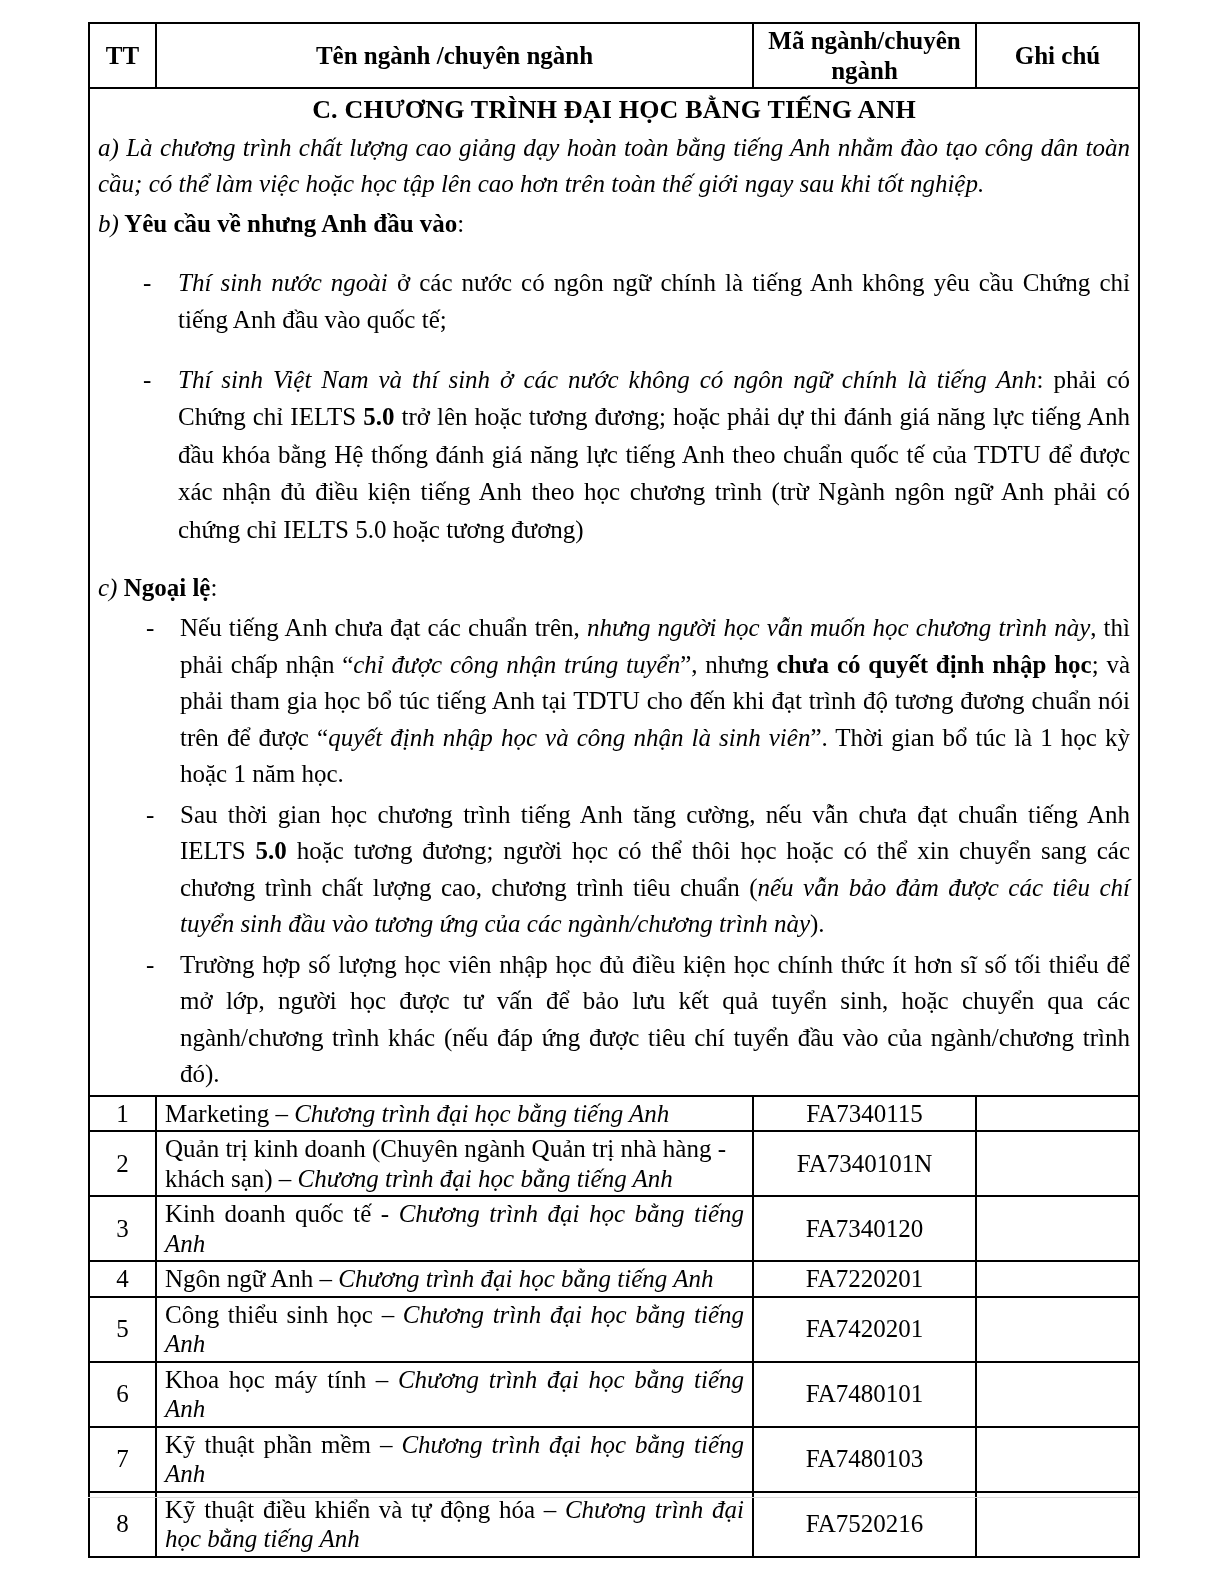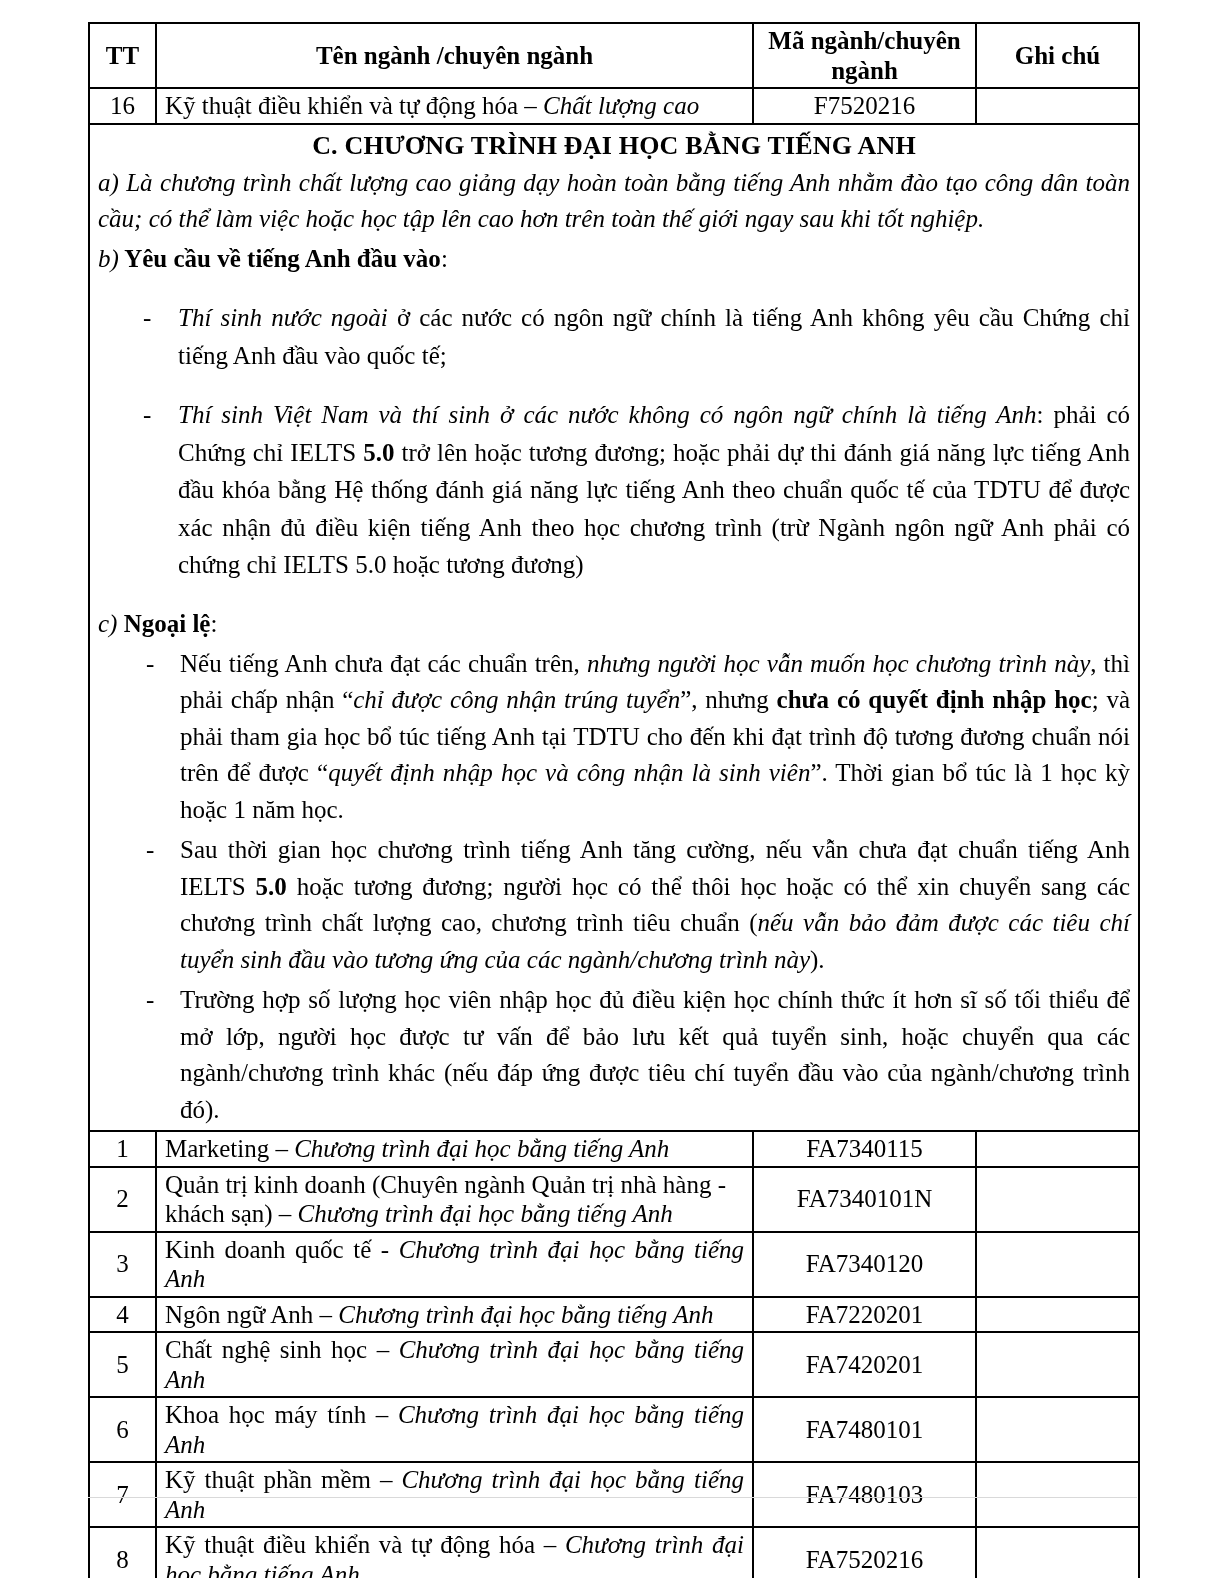--- a/index.html
+++ b/index.html
@@ -137,35 +137,29 @@
       </colgroup>
       <tbody>
 
         <tr>
           <th class="hdr">TT</th>
           <th class="hdr">Tên ngành /chuyên ngành</th>
           <th class="hdr">Mã ngành/chuyên ngành</th>
           <th class="hdr">Ghi chú</th>
         </tr>
 
-        <tr>
-          <td class="num">16</td>
-          <td><span>Kỹ thuật điều khiển và tự động hóa </span><span class="it">– </span><span class="it">Chất lượng cao</span></td>
-          <td class="num">F7520216</td>
-          <td></td>
-        </tr>
 
         <tr>
           <td class="content-cell" colspan="4">
 
             <div class="sec-title">C. CHƯƠNG TRÌNH ĐẠI HỌC BẰNG TIẾNG ANH</div>
 
             <div class="para"><span class="it">a)</span><span class="it"> Là chương trình chất lượng cao giảng dạy hoàn toàn bằng tiếng Anh nhằm đào tạo công dân toàn cầu; có thể làm việc hoặc học tập lên cao hơn trên toàn thế giới ngay sau khi tốt nghiệp.</span></div>
 
-            <div class="para-b"><span class="it">b)</span><span class="bd"> Yêu cầu về tiếng Anh đầu vào</span><span>:</span></div>
+            <div class="para-b"><span class="it">b)</span><span class="bd"> Yêu cầu về nhưng Anh đầu vào</span><span>:</span></div>
 
             <ul class="bullet-list">
               <li>
                 <span class="dash">-</span><span class="it">Thí sinh nước ngoài</span><span> ở các nước có ngôn ngữ chính là tiếng Anh không yêu cầu Chứng chỉ tiếng Anh đầu vào quốc tế;</span>
               </li>
               <li>
                 <span class="dash">-</span><span class="it">Thí sinh Việt Nam và thí sinh ở các nước không có ngôn ngữ chính là tiếng Anh</span><span>: phải có Chứng chỉ IELTS </span><span class="bd">5.0</span><span> trở lên hoặc tương đương; hoặc phải dự thi đánh giá năng lực tiếng Anh đầu khóa bằng Hệ thống đánh giá năng lực tiếng Anh theo chuẩn quốc tế của TDTU để được xác nhận đủ điều kiện tiếng Anh theo học chương trình (trừ Ngành ngôn ngữ Anh phải có chứng chỉ IELTS 5.0 hoặc tương đương)</span>
               </li>
             </ul>
 
@@ -205,21 +199,21 @@
           <td></td>
         </tr>
         <tr>
           <td class="num">4</td>
           <td><span>Ngôn ngữ Anh </span><span class="it">– </span><span class="it">Chương trình đại học bằng tiếng Anh</span></td>
           <td class="num">FA7220201</td>
           <td></td>
         </tr>
         <tr>
           <td class="num">5</td>
-          <td style="text-align:justify;"><span>Chất nghệ sinh học </span><span class="it">– </span><span class="it">Chương trình đại học bằng tiếng Anh</span></td>
+          <td style="text-align:justify;"><span>Công thiểu sinh học </span><span class="it">– </span><span class="it">Chương trình đại học bằng tiếng Anh</span></td>
           <td class="num">FA7420201</td>
           <td></td>
         </tr>
         <tr>
           <td class="num">6</td>
           <td style="text-align:justify;border-radius:11px;"><span>Khoa học máy tính </span><span class="it">– </span><span class="it">Chương trình đại học bằng tiếng Anh</span></td>
           <td class="num">FA7480101</td>
           <td></td>
         </tr>
         <tr>

